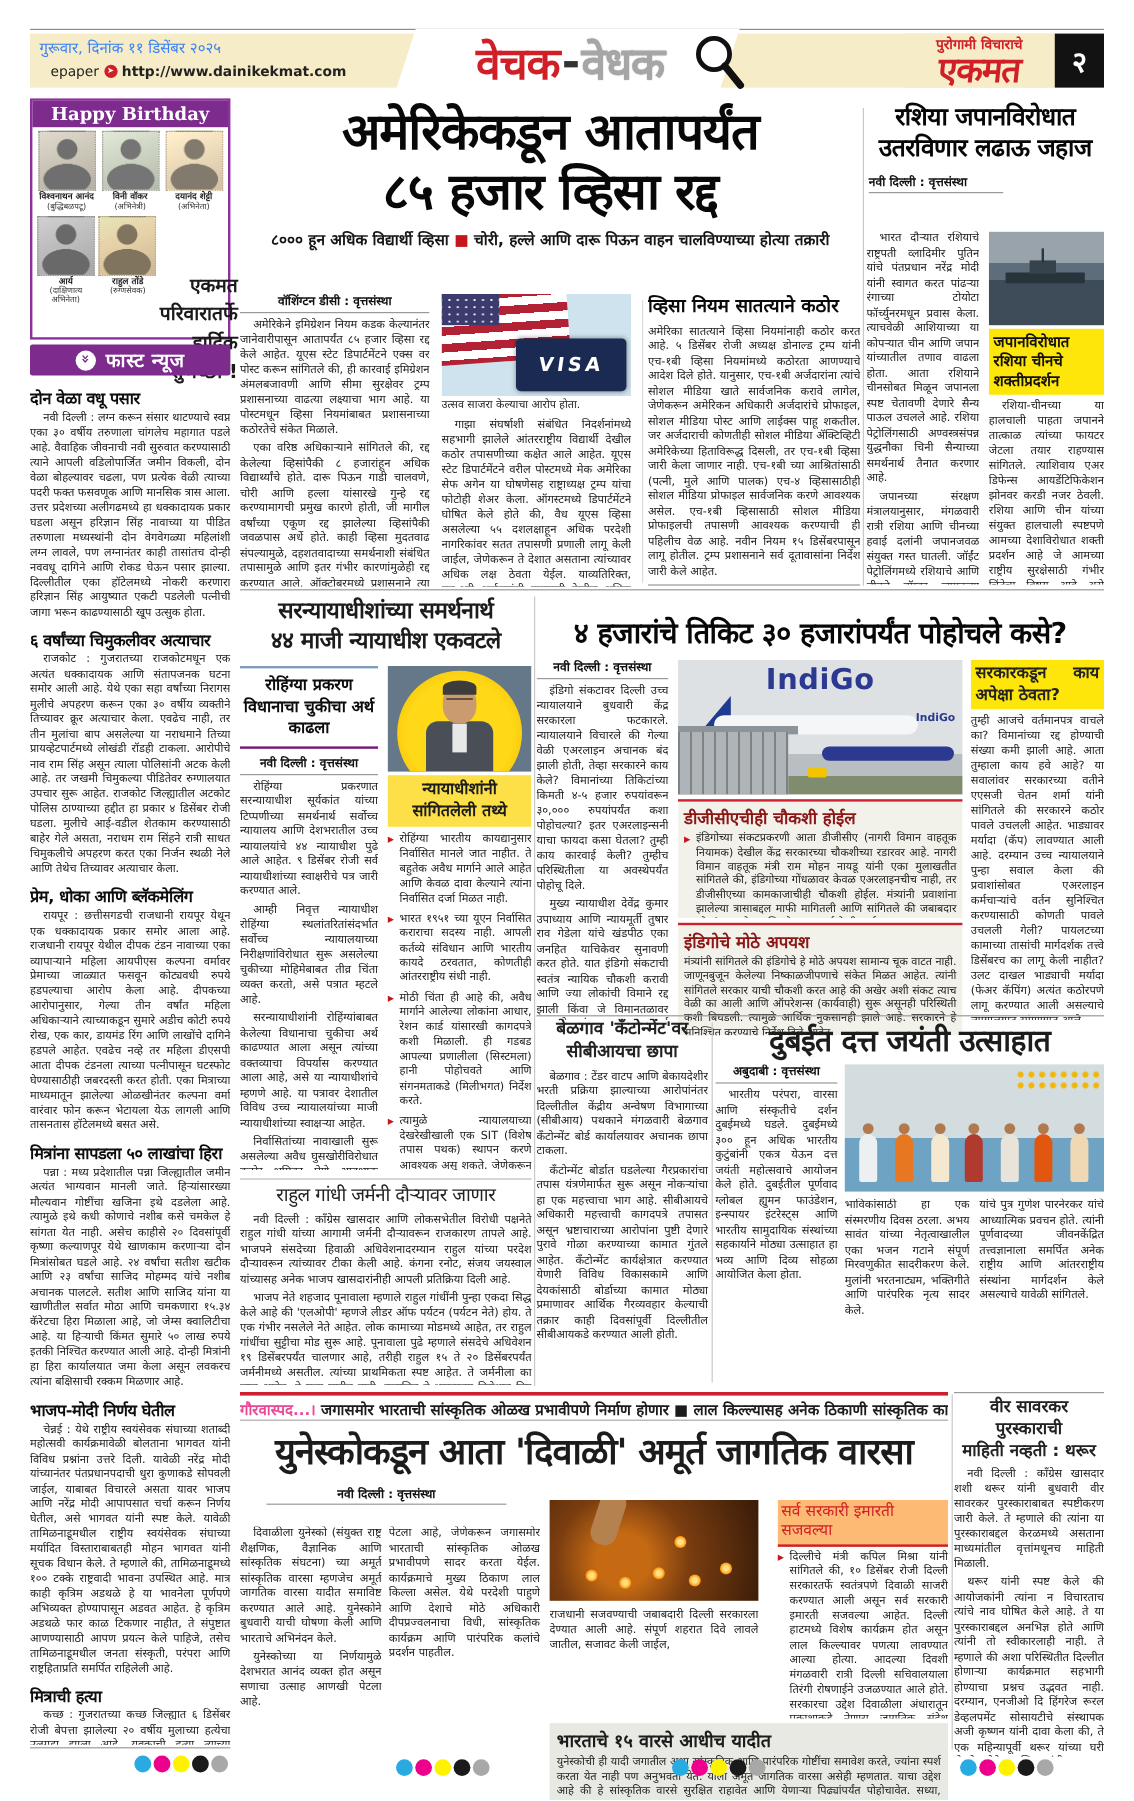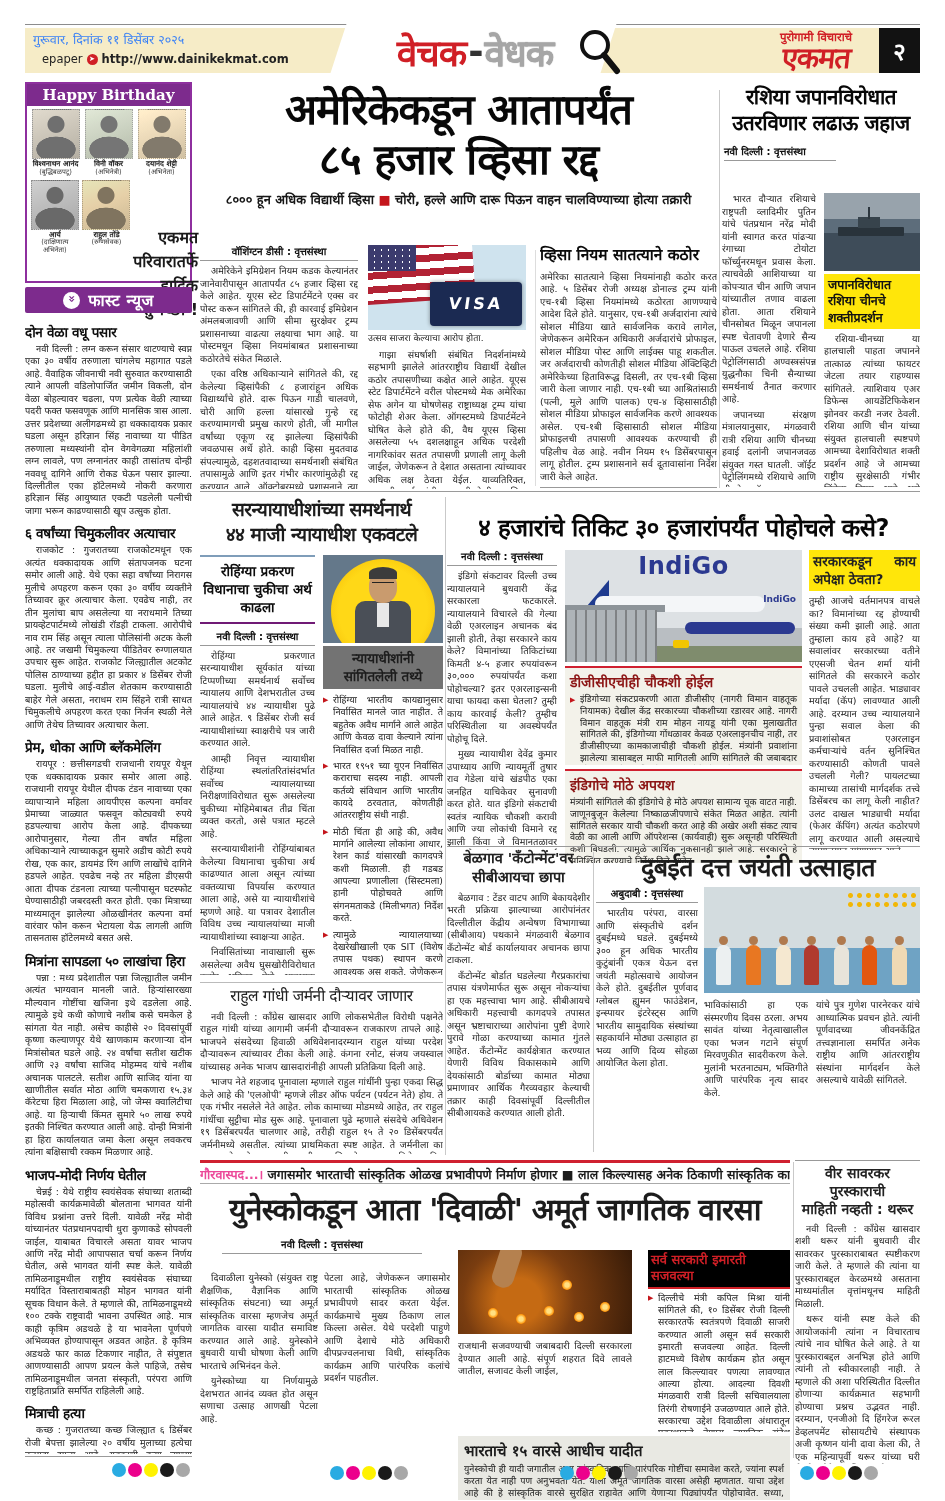--- a/index.html
+++ b/index.html
@@ -106,21 +106,21 @@
   .qbox{border-top:2px solid #7f9db9;border-bottom:2px solid #701a75;padding:5px 2px;margin-bottom:6px;
         font-weight:800;font-size:13.5px;text-align:center;line-height:1.35;color:#0c0c0c;}
   #judge-ph{position:relative;width:120px;height:88px;background:#64788a;overflow:hidden;}
   #judge-ph .sun{position:absolute;left:8px;top:4px;width:104px;height:104px;border-radius:50%;
         background:radial-gradient(circle,#ffd817 0 60%,#f0b400 100%);}
   #judge-ph .head{position:absolute;left:46px;top:16px;width:28px;height:32px;border-radius:45%;background:#c99b6e;}
   #judge-ph .hair{position:absolute;left:46px;top:12px;width:28px;height:12px;border-radius:50% 50% 0 0;background:#3c3c3c;}
   #judge-ph .glass{position:absolute;left:49px;top:27px;width:22px;height:5px;border-top:1.5px solid #222;}
   #judge-ph .suit{position:absolute;left:32px;top:46px;width:56px;height:42px;border-radius:10px 10px 0 0;background:#4a4f57;}
   #judge-ph .shirt{position:absolute;left:54px;top:48px;width:12px;height:24px;background:#e8e8e8;}
-  .ylabel{background:#737373;font-weight:800;font-size:13.5px;text-align:center;padding:4px 2px;line-height:1.3;
+  .ylabel{background:#fde047;font-weight:800;font-size:13.5px;text-align:center;padding:4px 2px;line-height:1.3;
           margin:3px 0 5px 0;}
   .bullet{position:relative;padding-left:10px;margin:0 0 4px 0;font-size:9.3px;line-height:1.33;text-align:justify;}
   .bullet::before{content:"▶";color:#c4161c;font-size:7px;position:absolute;left:0;top:2px;}
   
   #indigo{left:447px;top:490px;width:473px;height:353px;margin-top:20px;}
   #indigo .h2{font-size:24px;font-weight:800;text-align:center;letter-spacing:-0.5px;color:#070707;}
   .icol{position:absolute;top:40px;height:300px;overflow:hidden;}
   #ig-img{position:absolute;left:118px;top:40px;width:237px;height:112px;overflow:hidden;
      background:linear-gradient(#dde1e4 0 70%,#b9bec2 70% 86%,#7f8c6d 86% 100%);}
   #ig-img .word{position:absolute;left:50%;top:2px;transform:translateX(-50%);color:#2b3990;
@@ -161,21 +161,21 @@
   #unesco{left:200px;top:1188px;width:590px;height:312px;}
   #unesco .h2{font-size:30px;font-weight:800;text-align:center;letter-spacing:-0.8px;}
   #unesco .dl{width:200px;margin-left:22px;margin-top:8px;}
   .ucol{position:absolute;overflow:hidden;}
   #diya-img{position:absolute;left:258px;top:62px;width:174px;height:84px;overflow:hidden;
      background:radial-gradient(circle at 35% 60%,#c56a13 0 18%,#7a3d10 45%,#371b08 100%);}
   #diya-img .arm{position:absolute;left:38px;top:-8px;width:22px;height:46px;background:#b5814f;
      border-radius:10px;transform:rotate(18deg);}
   .flame{position:absolute;width:10px;height:10px;border-radius:50%;
      background:radial-gradient(circle,#ffe082 0 30%,#ff8f00 70%,rgba(0,0,0,0) 100%);}
-  #govt-box .ttl{background:#000000;border-bottom:2px solid #d01f26;color:#d01f26;font-weight:700;
+  #govt-box .ttl{background:#fdba74;border-bottom:2px solid #d01f26;color:#d01f26;font-weight:400;
      font-size:13px;line-height:1.25;padding:2px 3px;margin-bottom:3px;}
   #her-box{background:#e9e9e3;padding:4px 6px;box-sizing:border-box;}
   #her-box h4{margin:0 0 3px 0;font-size:15px;font-weight:800;}
   
   #tharoor{left:795px;top:1160px;width:125px;height:300px;border-top:1px solid #999;padding-top:3px;}
   #tharoor h3{margin:0 0 4px 0;font-size:14px;font-weight:800;text-align:center;line-height:1.3;}
 </style>
 </head>
 <body>
 

